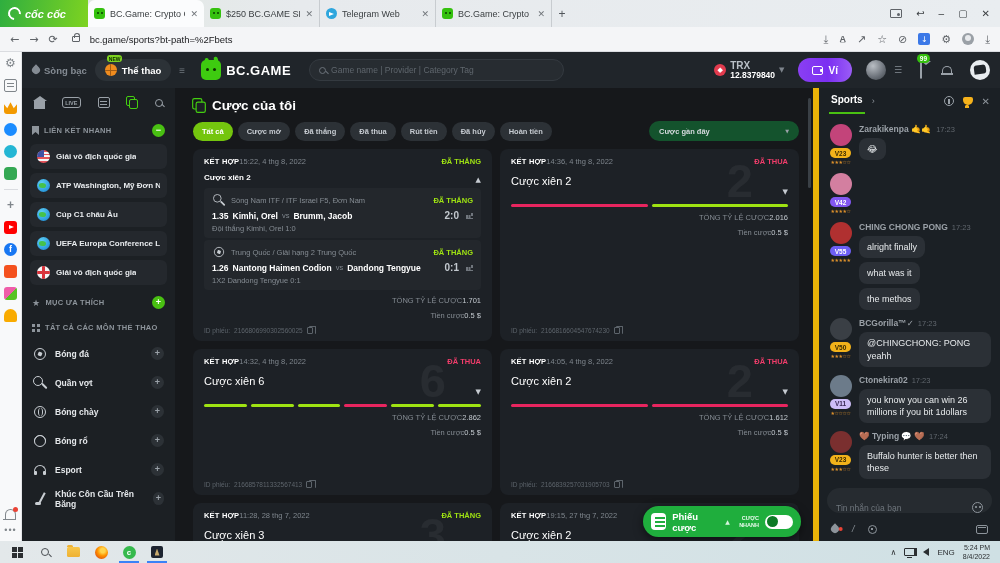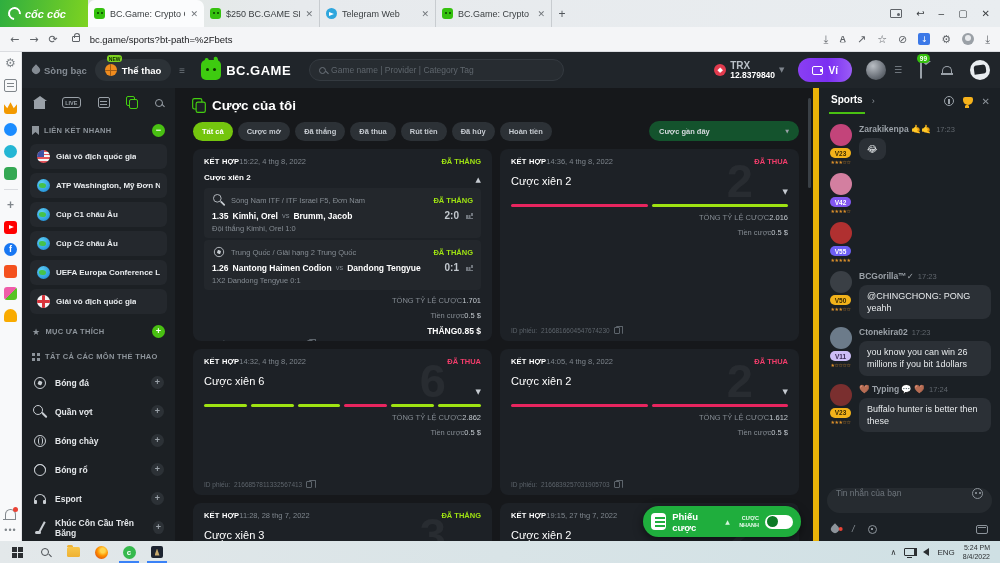--- a/index.html
+++ b/index.html
@@ -210,21 +210,21 @@
   .msgs{flex:1;overflow:hidden;padding:2px 0}
   .msg{display:flex;gap:6px;margin:8px 9px 0}
   .mleft{width:25px;flex:none;display:flex;flex-direction:column;align-items:center;gap:2px}
   .mav{width:22px;height:22px;border-radius:50%}
   .mbadge{min-width:21px;height:10px;border-radius:5px;font-size:6.5px;font-weight:bold;display:flex;align-items:center;justify-content:center;padding:0 2px}
   .mstars{font-size:5px;color:#d98e2b;letter-spacing:-.5px;line-height:1;font-family:"DejaVu Sans",sans-serif}
   .mbody{flex:1;min-width:0}
   .mname{color:#9aa0a7;font-size:8.5px;font-weight:bold}
   .mtime{color:#60666d;font-size:7.5px;font-weight:normal;margin-left:4px}
   .bubble{background:#2b3036;border-radius:8px;padding:5px 8px;color:#e7eaec;font-size:9px;line-height:1.35;margin-top:4px;width:fit-content;max-width:142px}
-  .chatin{margin:6px 8px 4px;height:25px;background:#262b30;border-radius:14px;display:flex;align-items:flex-start;padding:0 9px;flex:none}
+  .chatin{margin:6px 8px 4px;height:25px;background:#262b30;border-radius:14px;display:flex;align-items:flex-end;padding:0 9px;flex:none}
   .chatin input{flex:1;background:none;border:none;outline:none;color:#c6cbd1;font-size:8.5px;font-family:inherit}
   .chatin input::placeholder{color:#6e757c}
   .smiley{width:11px;height:11px;border:1.2px solid #8d949b;border-radius:50%;position:relative;flex:none}
   .smiley::after{content:"";position:absolute;left:2px;top:3px;width:1.5px;height:1.5px;background:#8d949b;border-radius:50%;box-shadow:4px 0 0 #8d949b}
   .chatfoot{height:24px;display:flex;align-items:center;gap:13px;padding:0 12px;flex:none}
   .cf-drop{width:8px;height:8px;background:#8d949b;border-radius:0 50% 50% 50%;transform:rotate(45deg);position:relative}
   .cf-drop::after{content:"";position:absolute;right:-2px;top:-2px;width:4px;height:4px;background:#ea4335;border-radius:50%;transform:rotate(-45deg)}
   .cf-slash{color:#8d949b;font-size:9px;font-style:italic}
   .cf-comp{width:9px;height:9px;border:1.2px solid #8d949b;border-radius:50%;position:relative}
   .cf-comp::after{content:"";position:absolute;left:2.5px;top:2.5px;width:2px;height:2px;background:#8d949b}
@@ -398,24 +398,20 @@
           <div class="qitem">
             <span class="qico k-globe"></span>
             <span class="lbl">ATP Washington, Mỹ Đơn Nam</span>
           </div>
           <div class="qitem">
             <span class="qico k-globe"></span>
             <span class="lbl">Cúp C1 châu Âu</span>
           </div>
           <div class="qitem">
             <span class="qico k-globe"></span>
-            <span class="lbl">Cúp C2 châu Âu</span>
-          </div>
-          <div class="qitem">
-            <span class="qico k-globe"></span>
             <span class="lbl">UEFA Europa Conference League</span>
           </div>
           <div class="qitem">
             <span class="qico k-england-flag"></span>
             <span class="lbl">Giải vô địch quốc gia</span>
           </div>
         <div class="sechead">
           <span class="starg uni">★</span>
           <span>MỤC ƯA THÍCH</span>
           <span class="circbtn">+</span>
@@ -521,24 +517,20 @@
                 </div>
             </div>
             <div class="trow">
                 <span>TỔNG TỶ LỆ CƯỢC</span>
                 <b>1.701</b>
               </div>
             <div class="trow">
                 <span>Tiền cược</span>
                 <b>0.5 $</b>
               </div>
-            <div class="trow strong">
-                <span>THẮNG</span>
-                <b>0.85 $</b>
-              </div>
             <div class="ticket">
               <span>ID phiếu:</span>
               <span>2166806990302560025</span>
               <span class="copyic"></span>
             </div>
           </div>
 
           <div class="card">
               <div class="chead">
                 <span class="ctype">KẾT HỢP</span>
@@ -684,20 +676,26 @@
                 <span class="mav" style="background: rgb(211, 127, 160);"></span>
                 <span class="mbadge" style="background: rgb(130, 87, 242); color: rgb(255, 255, 255);">V42</span>
                 <span class="mstars">★★★★☆</span>
               </div>
             </div>
             <div class="msg">
               <div class="mleft">
                 <span class="mav" style="background: rgb(176, 48, 48);"></span>
                 <span class="mbadge" style="background: rgb(109, 95, 245); color: rgb(255, 255, 255);">V55</span>
                 <span class="mstars">★★★★★</span>
+              </div>
+              <div class="mbody">
+                <div class="mname"><span>CHING CHONG PONG</span><span class="mtime">17:23</span></div>
+                <div class="bubble">alright finally</div>
+                <div class="bubble">what was it</div>
+                <div class="bubble">the methos</div>
               </div>
             </div>
             <div class="msg">
               <div class="mleft">
                 <span class="mav" style="background: rgb(58, 63, 69);"></span>
                 <span class="mbadge" style="background: rgb(242, 178, 26); color: rgb(58, 42, 0);">V50</span>
                 <span class="mstars">★★★☆☆</span>
               </div>
               <div class="mbody">
                 <div class="mname"><span>BCGorilla™✓</span><span class="mtime">17:23</span></div>

